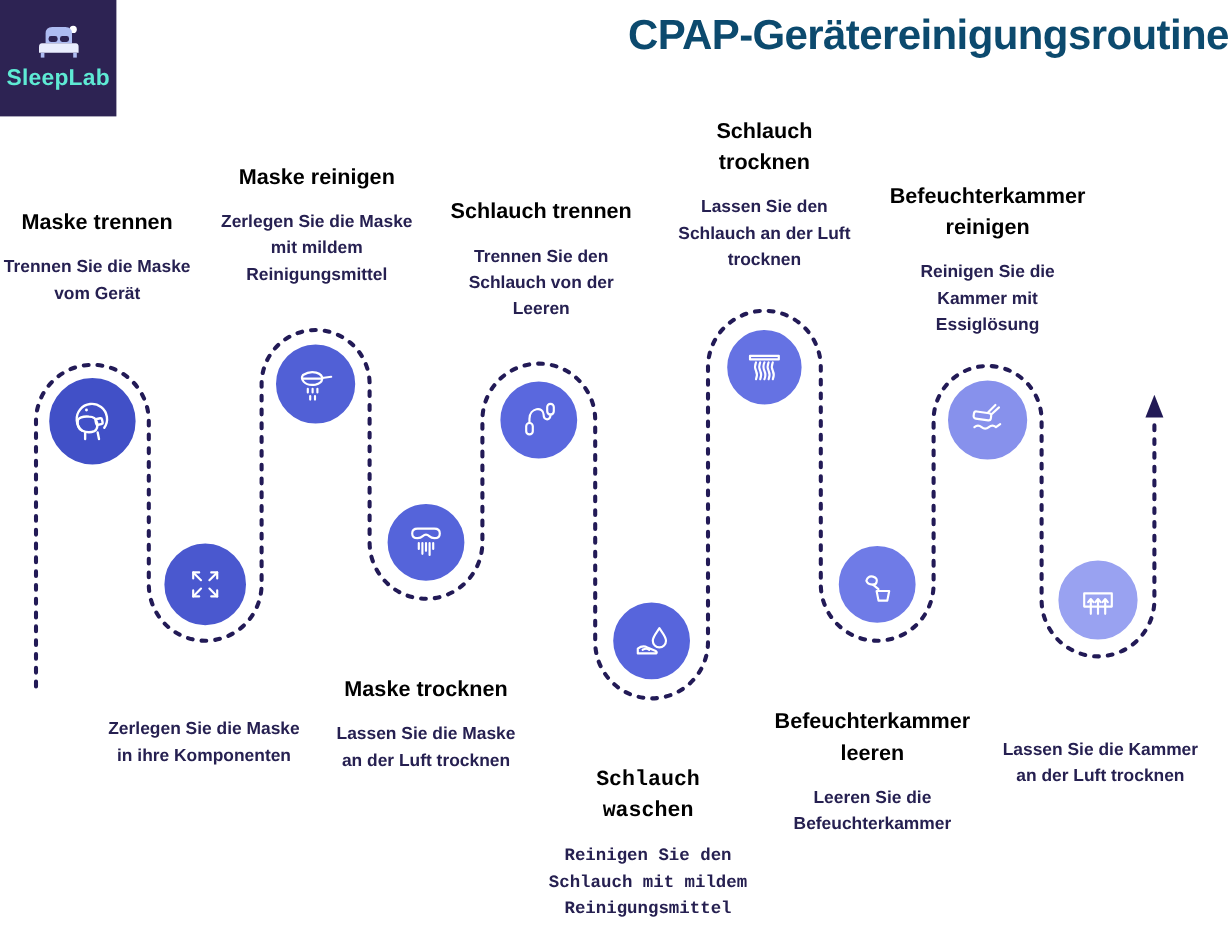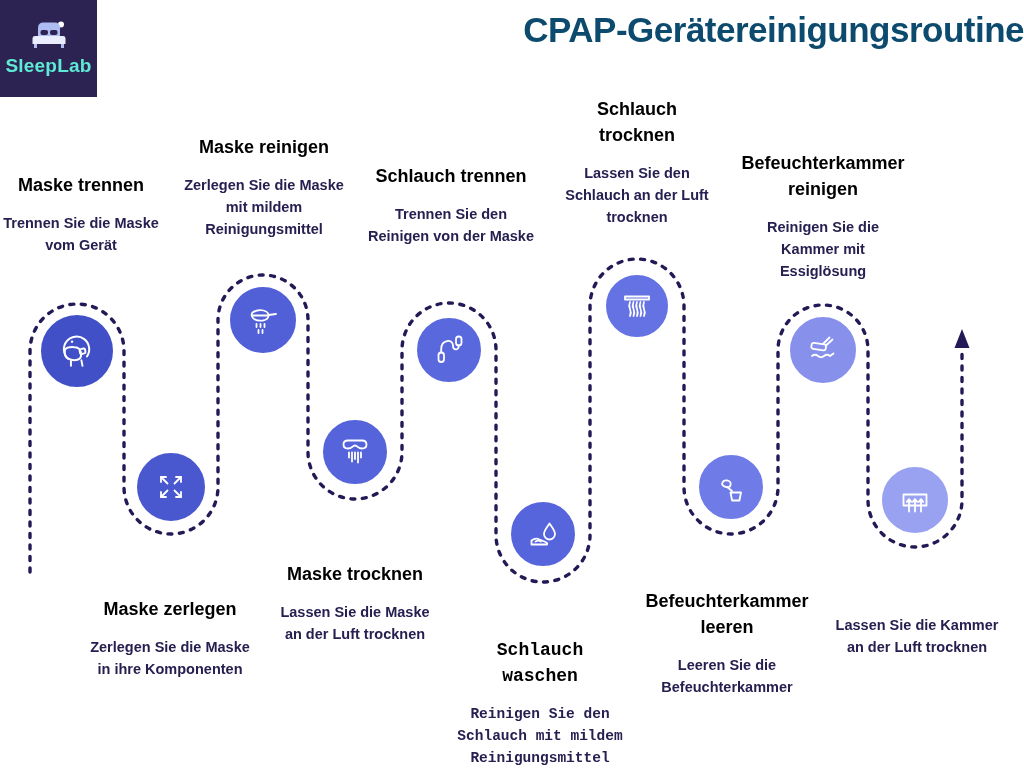--- a/index.html
+++ b/index.html
@@ -137,37 +137,36 @@
       <path d="M26 31.5 V19.5 M23.8 21.8 L26 19.2 L28.2 21.8"></path>
     </svg>
   </div>
 
   <div class="step-text" style="left:-4px;top:172px;">
     <h3>Maske trennen</h3>
     <p>Trennen Sie die Maske vom Gerät</p>
   </div>
 
   <div class="step-text" style="left:85px;top:596px;">
-    <h3>Maske zerlegen</h3>
     <p>Zerlegen Sie die Maske in ihre Komponenten</p>
   </div>
 
   <div class="step-text" style="left:179px;top:134px;">
     <h3>Maske reinigen</h3>
     <p>Zerlegen Sie die Maske mit mildem Reinigungsmittel</p>
   </div>
 
   <div class="step-text" style="left:270px;top:561px;">
     <h3>Maske trocknen</h3>
     <p>Lassen Sie die Maske an der Luft trocknen</p>
   </div>
 
   <div class="step-text" style="left:366px;top:163px;">
     <h3>Schlauch trennen</h3>
-    <p>Trennen Sie den Reinigen von der Maske</p>
+    <p>Trennen Sie den Schlauch von der Leeren</p>
   </div>
 
   <div class="step-text narrow-title" style="left:455px;top:637px;font-family:Liberation Mono, monospace;">
     <h3>Schlauch waschen</h3>
     <p>Reinigen Sie den Schlauch mit mildem Reinigungsmittel</p>
   </div>
 
   <div class="step-text narrow-title" style="left:552px;top:96px;">
     <h3>Schlauch trocknen</h3>
     <p>Lassen Sie den Schlauch an der Luft trocknen</p>

